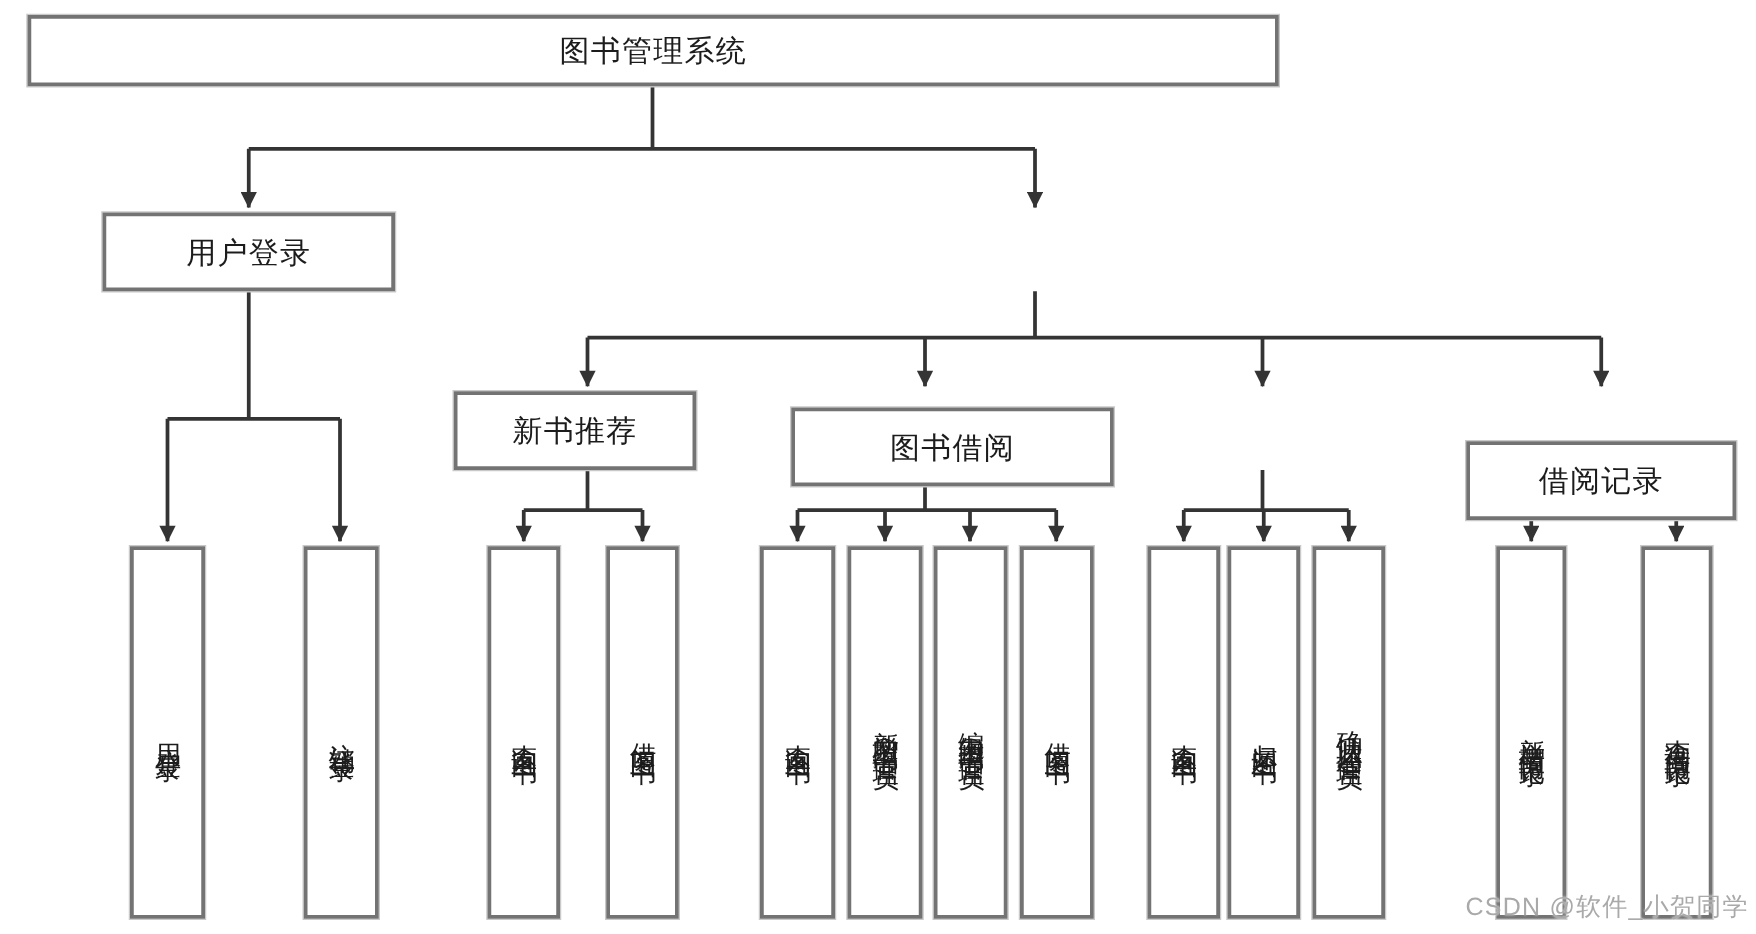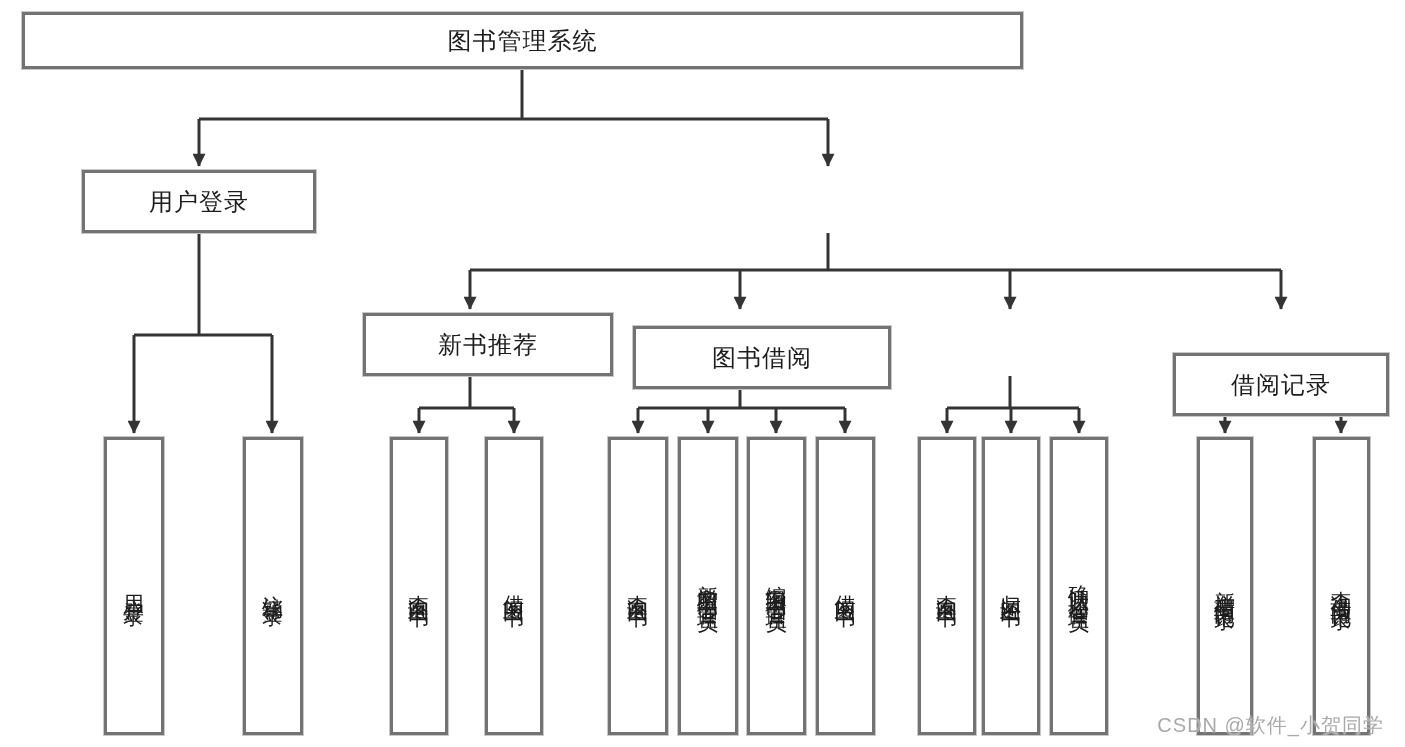--- a/index.html
+++ b/index.html
@@ -23,21 +23,21 @@
   .hnode{font-size:24px;letter-spacing:1px;}
   .leaf{
     writing-mode:vertical-rl;
     text-orientation:mixed;
     font-size:21px;
     letter-spacing:4px;
     line-height:1;
   }
   #watermark{
     position:absolute;
-    right:21px;top:712px;
+    right:6px;top:712px;
     font-size:20px;
     letter-spacing:1px;
     color:#a9a9a9;
     text-shadow:0 0 2px #ffffff;
     white-space:nowrap;
   }
 </style>
 </head>
 <body>
 
@@ -90,21 +90,21 @@
       <path d="M1225,408 L1341,408"></path>
       <path d="M1225,408 L1225,433" marker-end="url(#arrow)"></path>
       <path d="M1341,408 L1341,433" marker-end="url(#arrow)"></path>
     </g>
   </svg>
 
   <div class="node hnode" style="left:22px;top:12px;width:1001px;height:57px;">图书管理系统</div>
 
   <div class="node hnode" style="left:82px;top:170px;width:234px;height:63px;">用户登录</div>
 
-  <div class="node hnode" style="left:363px;top:313px;width:250px;height:63px;">新书推荐</div>
+  <div class="node hnode" style="left:363px;top:313px;width:194px;height:63px;">新书推荐</div>
   <div class="node hnode" style="left:633px;top:326px;width:258px;height:63px;">图书借阅</div>
   <div class="node hnode" style="left:1173px;top:313px;width:216px;height:63px;margin-top:40px;">借阅记录</div>
 
   <div class="node leaf" style="left:104px;top:437px;width:60px;height:298px;">用户登录</div>
   <div class="node leaf" style="left:243px;top:437px;width:60px;height:298px;">注销登录</div>
 
   <div class="node leaf" style="left:390px;top:437px;width:58px;height:298px;">查询图书</div>
   <div class="node leaf" style="left:485px;top:437px;width:58px;height:298px;">借阅图书</div>
 
   <div class="node leaf" style="left:608px;top:437px;width:60px;height:298px;">查询图书</div>

